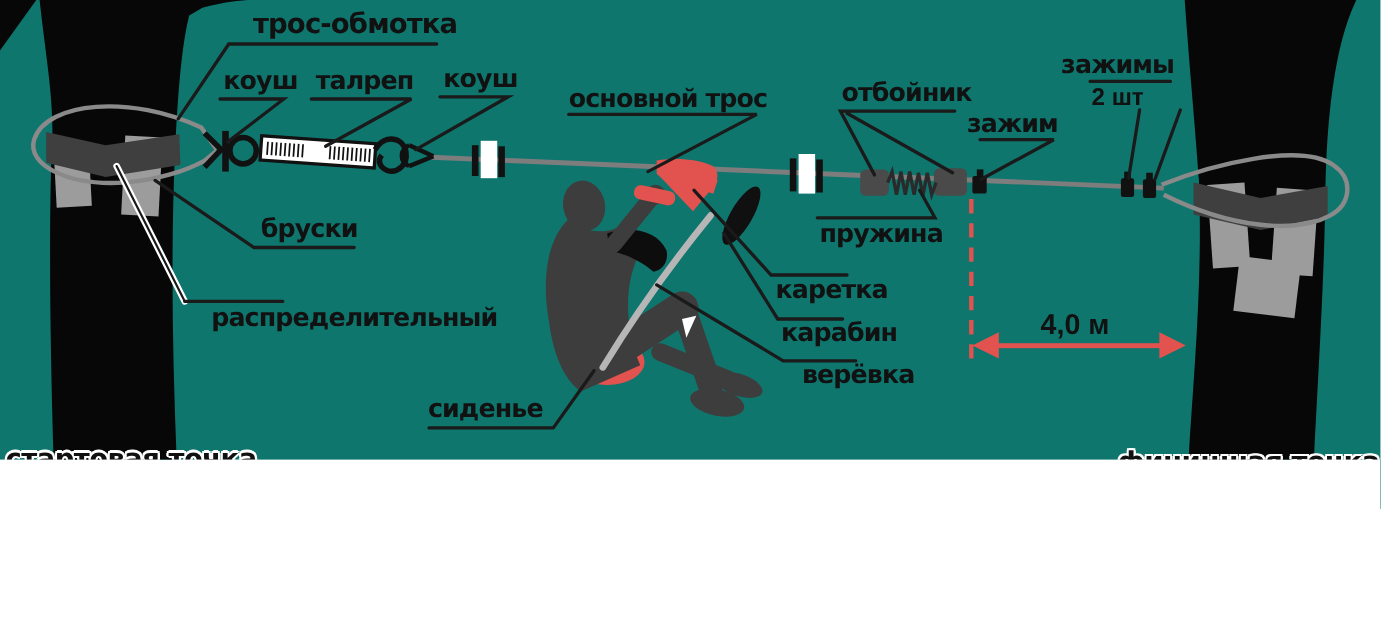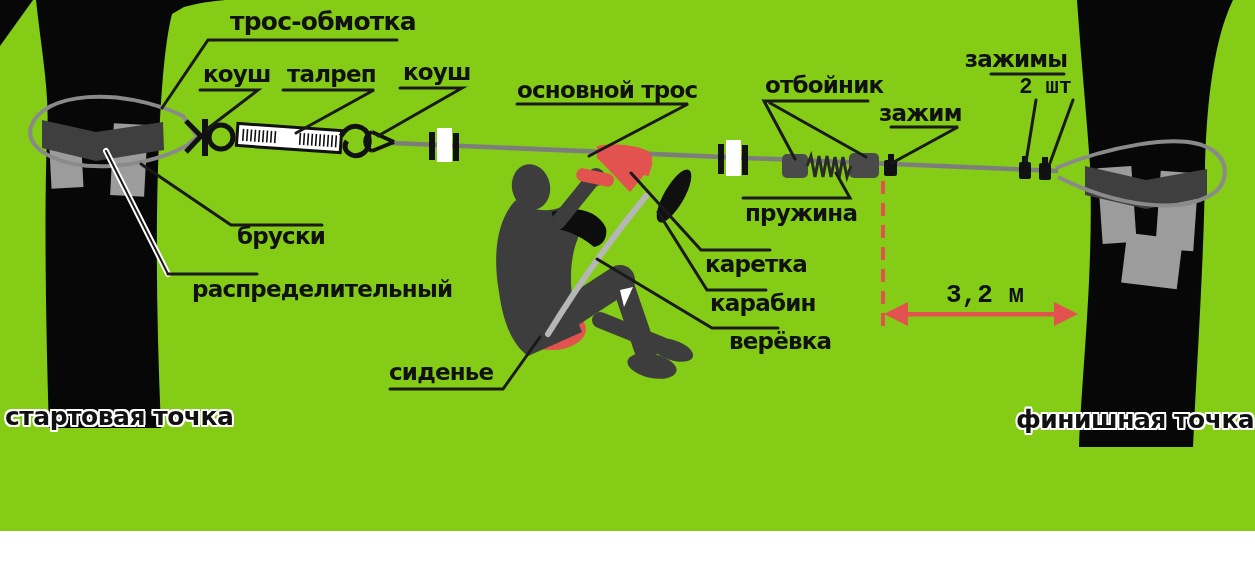--- a/index.html
+++ b/index.html
@@ -1,25 +1,25 @@
 <!DOCTYPE html>
 <html><head>
 <meta charset="utf-8">
 <style>
   html,body{margin:0;padding:0;background:#fff;}
   #stage{
-    position:relative;width:1255px;height:531px;background:#84cc16;overflow:hidden;
+    position:relative;width:1255px;height:418px;background:#0f766e;overflow:hidden;
     font-family:"DejaVu Sans","Liberation Sans",sans-serif;
   }
   #art{position:absolute;left:0;top:0;z-index:1;}
   .lbl{
     position:absolute;z-index:2;color:#111;font-weight:bold;
     font-size:23px;letter-spacing:-0.8px;line-height:1.05;white-space:nowrap;
   }
-  .mono{font-family:Liberation Mono, monospace;letter-spacing:0;text-align:right;}
+  .mono{font-family:Liberation Sans, sans-serif;letter-spacing:0;}
   .big{font-size:25px;letter-spacing:-0.5px;}
   .halo{
     text-shadow:2px 0 0 #fff,-2px 0 0 #fff,0 2px 0 #fff,0 -2px 0 #fff,
     1.6px 1.6px 0 #fff,-1.6px 1.6px 0 #fff,1.6px -1.6px 0 #fff,-1.6px -1.6px 0 #fff;
   }
   .ctr{text-align:center;}
 </style>
 </head>
 <body>
 
@@ -149,26 +149,26 @@
 <div class="lbl" style="left:203px;top:62px;">коуш</div>
 <div class="lbl" style="left:287px;top:62px;">талреп</div>
 <div class="lbl" style="left:403px;top:60px;">коуш</div>
 <div class="lbl" style="left:765px;top:73px;">отбойник</div>
 <div class="lbl" style="left:517px;top:78px;">основной трос</div>
 <div class="lbl" style="left:879px;top:101px;">зажим</div>
 <div class="lbl ctr" style="left:960px;top:47px;width:112px;">
   <div>зажимы</div>
   <div class="mono" style="font-size:22px;margin-top:5px;">2 шт</div>
 </div>
-<div class="lbl" style="left:237px;top:196px;margin-top:28px;">бруски</div>
+<div class="lbl" style="left:237px;top:196px;">бруски</div>
 <div class="lbl" style="left:176px;top:277px;margin-left:16px;">
   <div>распределительный</div>
 </div>
 <div class="lbl" style="left:389px;top:360px;">сиденье</div>
 <div class="lbl" style="left:705px;top:252px;">каретка</div>
 <div class="lbl" style="left:710px;top:291px;">карабин</div>
 <div class="lbl" style="left:729px;top:329px;">верёвка</div>
 <div class="lbl" style="left:745px;top:201px;">пружина</div>
-<div class="lbl mono" style="left:946px;top:282px;font-size:26px;">3,2 м</div>
+<div class="lbl mono" style="left:946px;top:282px;font-size:26px;">4,0 м</div>
 <div class="lbl big halo" style="left:5px;top:404px;">стартовая точка</div>
 <div class="lbl big halo" style="left:1016px;top:407px;">финишная точка</div>
 
 </div>
 
 </body></html>

